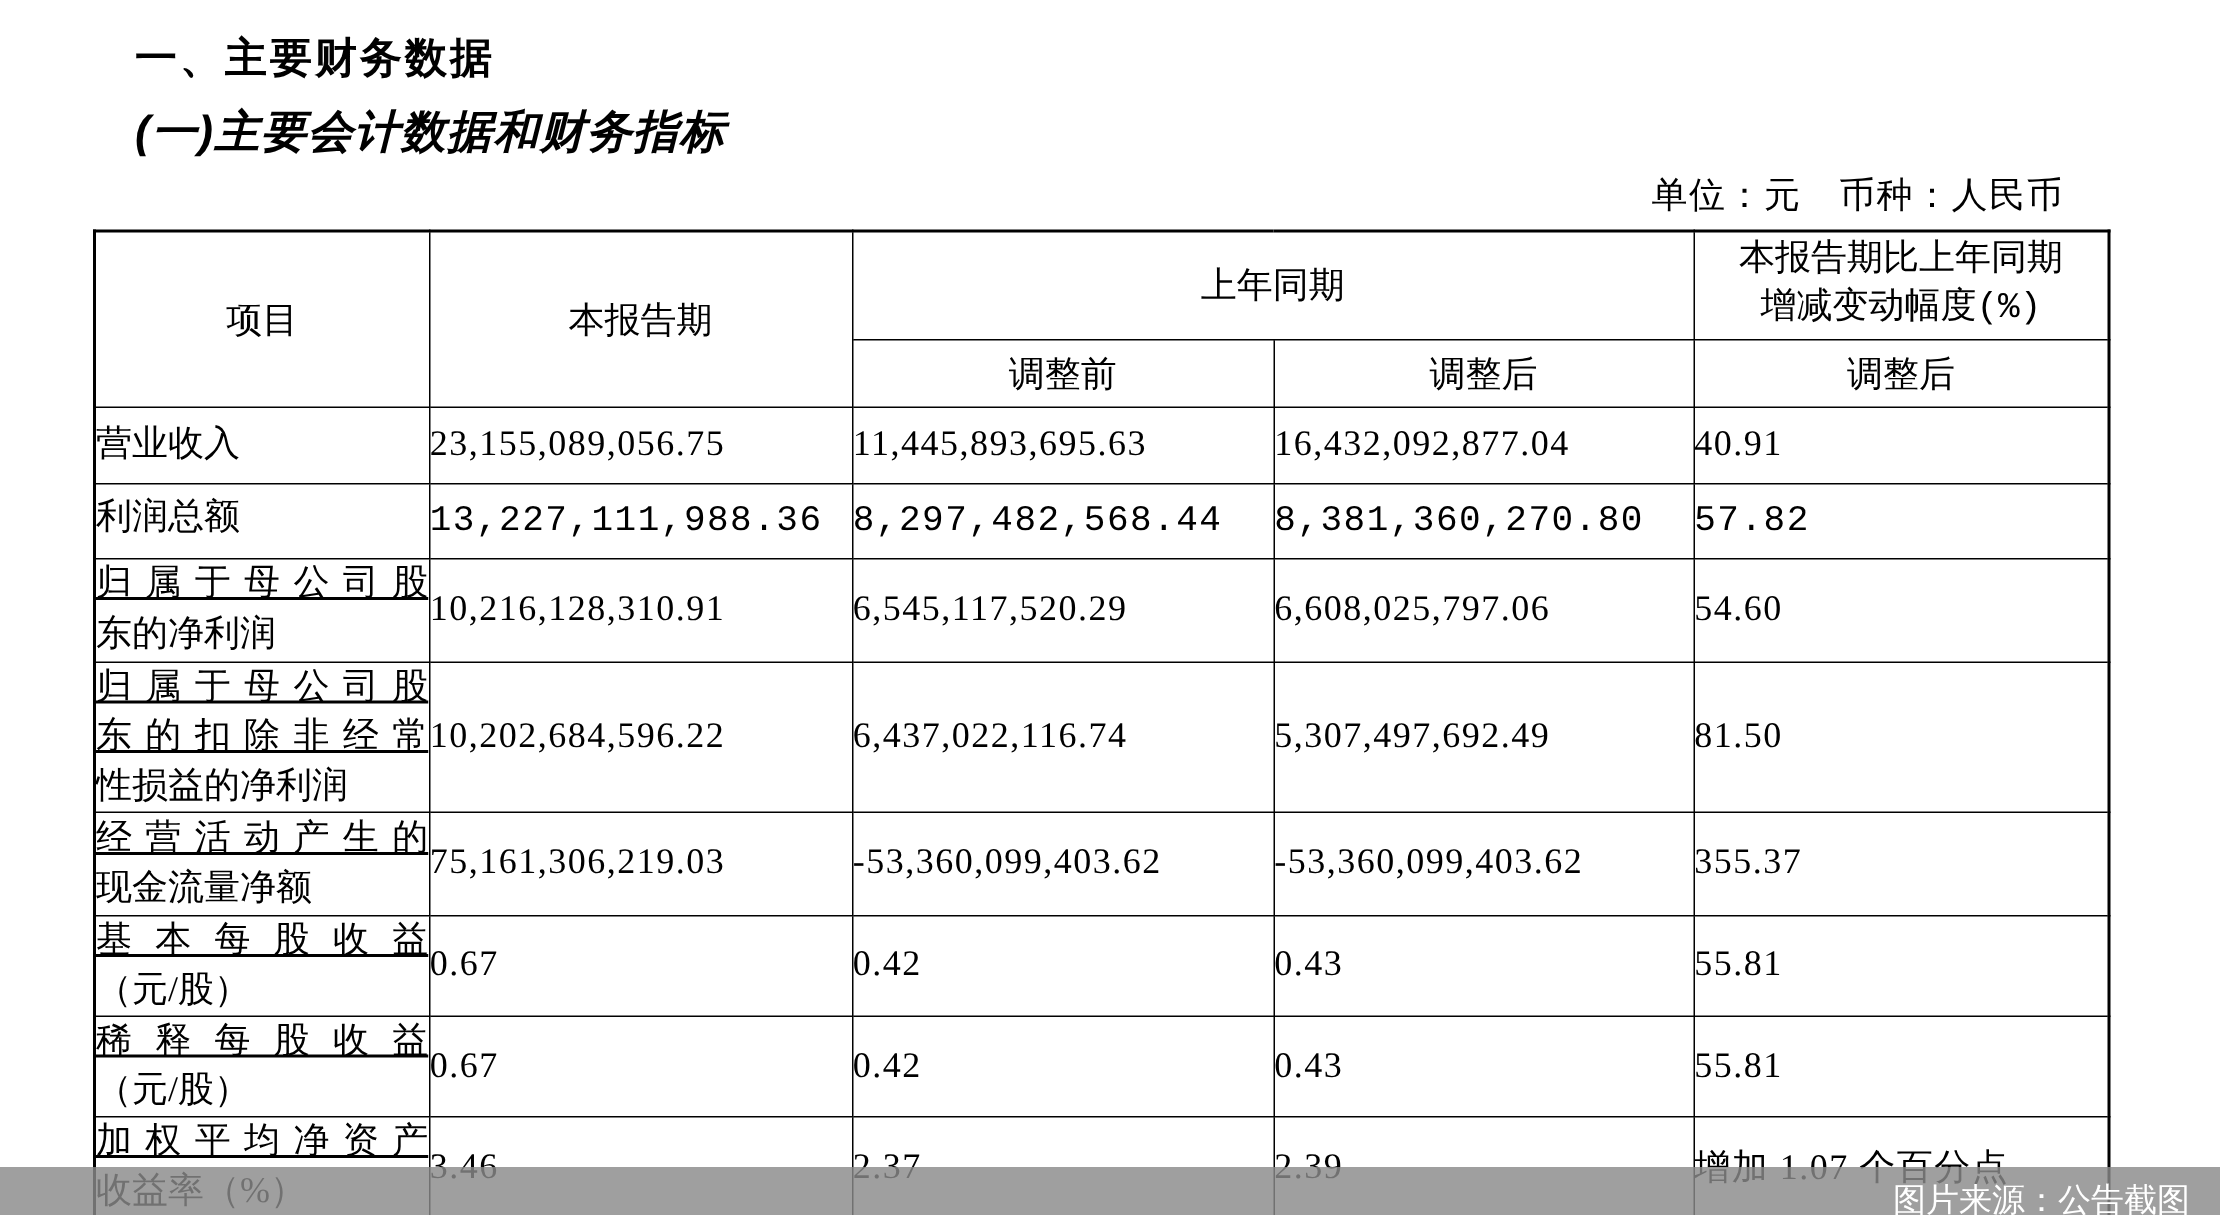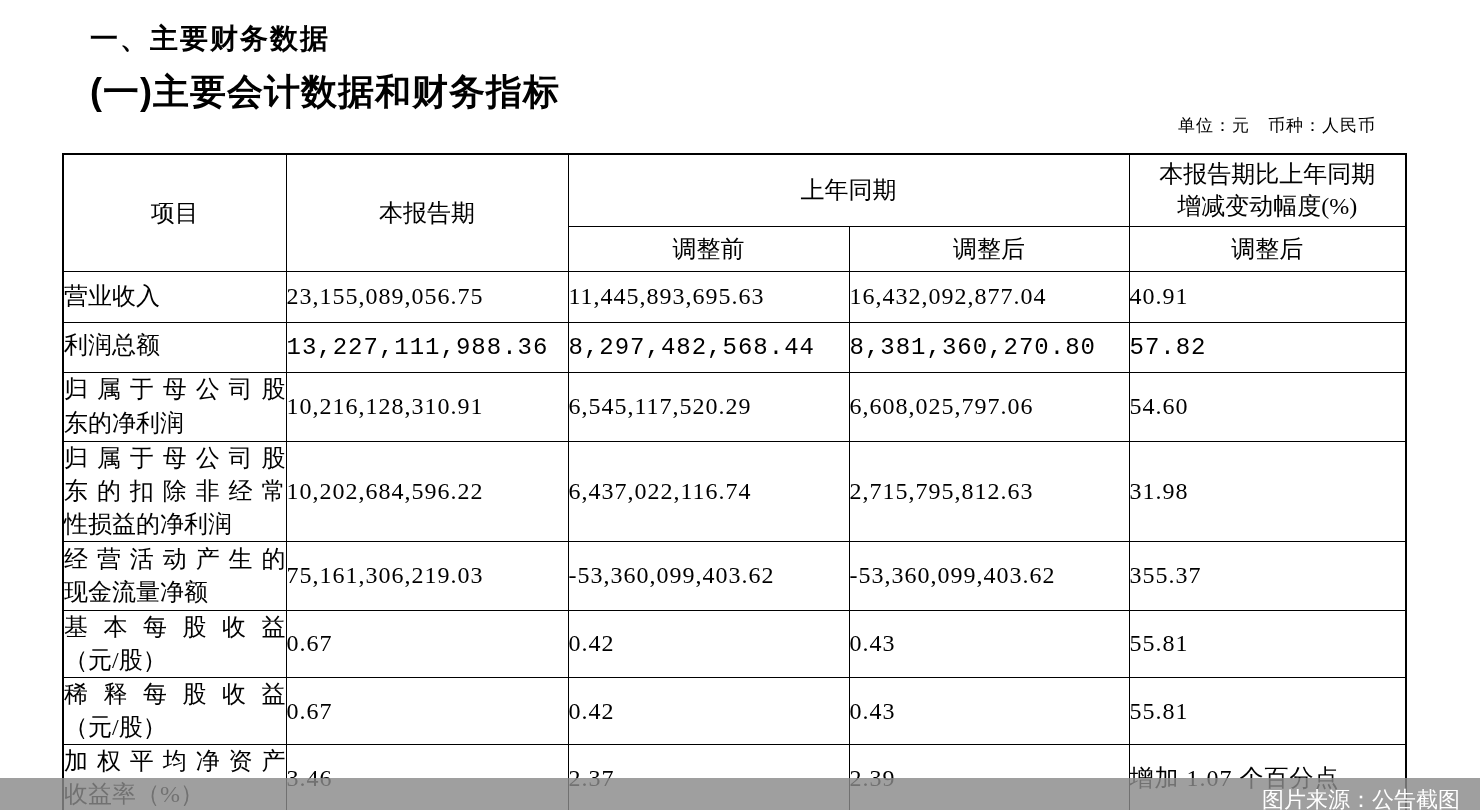--- a/index.html
+++ b/index.html
@@ -24,65 +24,66 @@
     top: 20px;
     font-size: 28px;
     font-weight: bold;
     font-family: Liberation Sans, sans-serif;
     letter-spacing: 2px;
   }
   .heading2 {
     position: absolute;
     left: 90px;
     top: 68px;
-    font-size: 36px;
+    font-size: 30px;
     font-weight: bold;
     font-family: "Liberation Sans", "DejaVu Sans", sans-serif;
     letter-spacing: 1px;
+    font-style: italic;
   }
   .unit-note {
     position: absolute;
     right: 104px;
     top: 114px;
-    font-size: 17px;
+    font-size: 24px;
     letter-spacing: 1px;
   }
   table.fin {
     position: absolute;
     left: 62px;
     top: 153px;
     width: 1343px;
     border-collapse: collapse;
     table-layout: fixed;
     border: 2px solid #000;
   }
   table.fin td, table.fin th {
     border: 1px solid #000;
     font-weight: normal;
     font-size: 24px;
     padding: 0;
     vertical-align: middle;
     overflow: hidden;
   }
   th.hc { text-align: center; }
-  .change-title { white-space: pre-line; text-align: center; line-height: 1.35; }
+  .change-title { white-space: pre-line; text-align: center; line-height: 1.35; font-family: Liberation Mono, monospace; }
   td.item-cell {
     text-align: left;
     padding: 2px 10px 2px 12px;
     line-height: 1.38;
   }
   td.num {
     text-align: left;
     padding-right: 20px;
     font-size: 23px;
     letter-spacing: 1px;
     white-space: nowrap;
   }
   td.pct { padding-right: 16px; }
-  .jline { text-align: justify; text-align-last: justify; }
+  .jline { text-align: justify; text-align-last: justify; text-decoration: underline; }
   tr.hr1 { height: 72px; }
   tr.hr2 { height: 45px; }
   tr.r1 { height: 51px; }
   tr.r2 { height: 50px; font-family: Liberation Mono, monospace; }
   tr.r3 { height: 69px; }
   tr.r4 { height: 99px; }
   tr.r5 { height: 69px; }
   tr.r6 { height: 67px; }
   tr.r7 { height: 66px; }
   tr.r8 { height: 65px; }
@@ -166,22 +167,22 @@
       <td class="num pct">54.60</td>
     </tr>
     <tr class="r4">
       <td class="item-cell">
             <div class="jline">归属于母公司股</div>
             <div class="jline">东的扣除非经常</div>
             <div>性损益的净利润</div>
           </td>
       <td class="num">10,202,684,596.22</td>
       <td class="num">6,437,022,116.74</td>
-      <td class="num">2,715,795,812.63</td>
-      <td class="num pct">31.98</td>
+      <td class="num">5,307,497,692.49</td>
+      <td class="num pct">81.50</td>
     </tr>
     <tr class="r5">
       <td class="item-cell">
             <div class="jline">经营活动产生的</div>
             <div>现金流量净额</div>
           </td>
       <td class="num">75,161,306,219.03</td>
       <td class="num">-53,360,099,403.62</td>
       <td class="num">-53,360,099,403.62</td>
       <td class="num pct">355.37</td>

